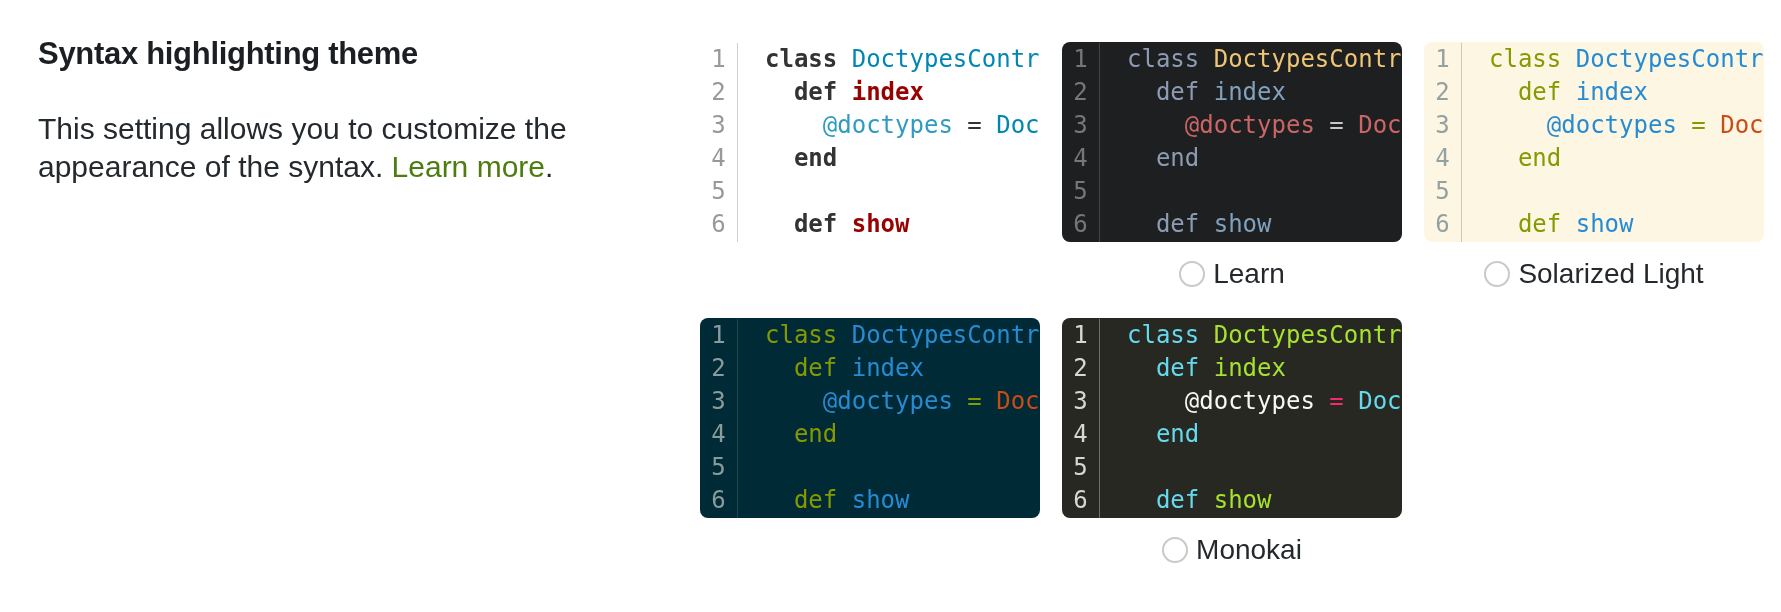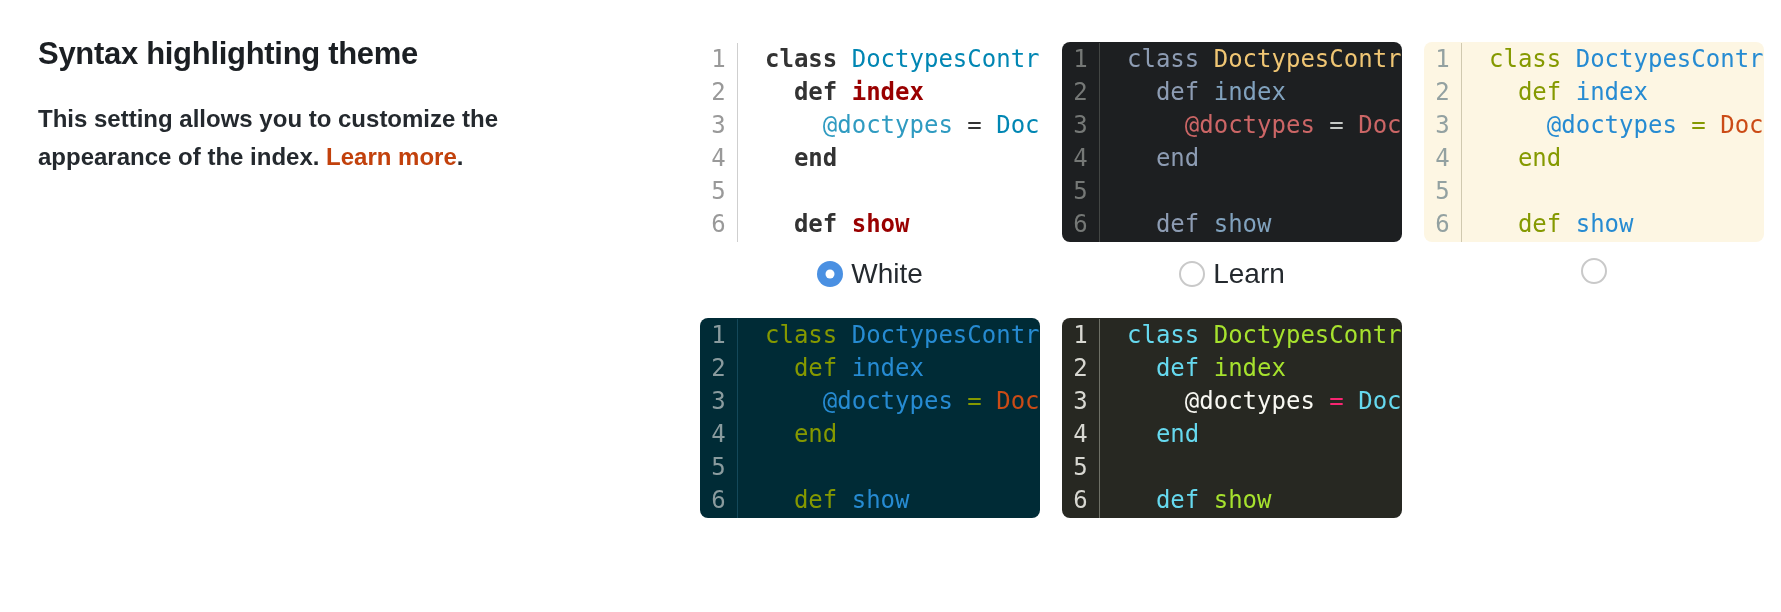--- a/index.html
+++ b/index.html
@@ -7,21 +7,21 @@
     position:relative;width:1781px;height:612px;overflow:hidden;background:#ffffff;
     font-family:"Liberation Sans",sans-serif;
     padding-left:26px;
   }
   
   .left{position:absolute;left:38px;top:34px;width:560px;}
   .left h2{
     margin:0;font-size:31px;line-height:40px;font-weight:700;color:#1b1f23;
     letter-spacing:-0.3px;
   }
-  .desc{margin:26px 0 0 0;font-size:24px;line-height:38px;color:#24292e;font-weight:bold;}
+  .desc{margin:36px 0 0 0;font-size:30px;line-height:38px;color:#24292e;}
   .learn-more{color:#4078c0;text-decoration:none;cursor:pointer;}
   
   .grid{position:absolute;left:0;top:0;}
   .theme-card{position:absolute;width:340px;}
   .preview{
     width:340px;height:200px;border-radius:8px;overflow:hidden;display:flex;
     font-family:"DejaVu Sans Mono",monospace;font-size:24px;padding-top:1px;
     box-sizing:border-box;
   }
   .gutter{width:37px;flex:0 0 37px;text-align:center;}
@@ -43,39 +43,35 @@
     background:#ffffff;left:50%;top:50%;transform:translate(-50%,-50%);
   }
   .radio-label{font-size:28px;color:#24292e;}
 </style>
 </head>
 <body>
 
 <div class="canvas">
   <div class="left">
     <h2>Syntax highlighting theme</h2>
-    <p class="desc"><span>This setting allows you to customize the</span><br><span>appearance of the index. </span><a href="#" class="learn-more" style="color: #c2410c;">Learn more</a><span>.</span></p>
+    <p class="desc"><span>This setting allows you to customize the</span><br><span>appearance of the syntax. </span><a href="#" class="learn-more" style="color: #4d7c0f;">Learn more</a><span>.</span></p>
   </div>
   <div class="grid" id="themes-grid">
       <div class="theme-card" style="left: 700px; top: 42px;">
         <div class="preview" style="background: rgb(255, 255, 255);">
           <div class="gutter" style="border-right: 1px solid rgb(207, 207, 207);">
             <div class="lnum" style="color: rgb(153, 153, 153);">1</div>
             <div class="lnum" style="color: rgb(153, 153, 153);">2</div>
             <div class="lnum" style="color: rgb(153, 153, 153);">3</div>
             <div class="lnum" style="color: rgb(153, 153, 153);">4</div>
             <div class="lnum" style="color: rgb(153, 153, 153);">5</div>
             <div class="lnum" style="color: rgb(153, 153, 153);">6</div>
           </div>
           <div class="code"><div class="cline"><span style="color: rgb(51, 51, 51); font-weight: bold;">class </span><span style="color: rgb(0, 134, 179);">DoctypesController</span></div><div class="cline"><span style="color: rgb(51, 51, 51);">  </span><span style="color: rgb(51, 51, 51); font-weight: bold;">def </span><span style="color: rgb(153, 0, 0); font-weight: bold;">index</span></div><div class="cline"><span style="color: rgb(51, 51, 51);">    </span><span style="color: rgb(47, 155, 193);">@doctypes</span><span style="color: rgb(51, 51, 51);"> </span><span style="color: rgb(51, 51, 51);">=</span><span style="color: rgb(51, 51, 51);"> </span><span style="color: rgb(0, 134, 179);">Doctype.all</span></div><div class="cline"><span style="color: rgb(51, 51, 51);">  </span><span style="color: rgb(51, 51, 51); font-weight: bold;">end</span></div><div class="cline">&nbsp;</div><div class="cline"><span style="color: rgb(51, 51, 51);">  </span><span style="color: rgb(51, 51, 51); font-weight: bold;">def </span><span style="color: rgb(153, 0, 0); font-weight: bold;">show</span></div></div>
         </div>
-        <label class="label-row">
-          <span class="radio on" style="background: rgb(74, 144, 226);"></span>
-          <span class="radio-label">White</span>
-        </label>
       </div>
       <div class="theme-card" style="left: 1062px; top: 42px;">
         <div class="preview" style="background: rgb(29, 31, 33);">
           <div class="gutter" style="border-right: 1px solid rgb(67, 70, 68);">
             <div class="lnum" style="color: rgb(117, 120, 118);">1</div>
             <div class="lnum" style="color: rgb(117, 120, 118);">2</div>
             <div class="lnum" style="color: rgb(117, 120, 118);">3</div>
             <div class="lnum" style="color: rgb(117, 120, 118);">4</div>
             <div class="lnum" style="color: rgb(117, 120, 118);">5</div>
             <div class="lnum" style="color: rgb(117, 120, 118);">6</div>
@@ -94,20 +90,21 @@
             <div class="lnum" style="color: rgb(147, 161, 161);">2</div>
             <div class="lnum" style="color: rgb(147, 161, 161);">3</div>
             <div class="lnum" style="color: rgb(147, 161, 161);">4</div>
             <div class="lnum" style="color: rgb(147, 161, 161);">5</div>
             <div class="lnum" style="color: rgb(147, 161, 161);">6</div>
           </div>
           <div class="code"><div class="cline"><span style="color: rgb(133, 153, 0);">class </span><span style="color: rgb(38, 139, 210);">DoctypesController</span></div><div class="cline"><span style="color: rgb(101, 123, 131);">  </span><span style="color: rgb(133, 153, 0);">def </span><span style="color: rgb(38, 139, 210);">index</span></div><div class="cline"><span style="color: rgb(101, 123, 131);">    </span><span style="color: rgb(38, 139, 210);">@doctypes</span><span style="color: rgb(101, 123, 131);"> </span><span style="color: rgb(133, 153, 0);">=</span><span style="color: rgb(101, 123, 131);"> </span><span style="color: rgb(203, 75, 22);">Doctype.all</span></div><div class="cline"><span style="color: rgb(101, 123, 131);">  </span><span style="color: rgb(133, 153, 0);">end</span></div><div class="cline">&nbsp;</div><div class="cline"><span style="color: rgb(101, 123, 131);">  </span><span style="color: rgb(133, 153, 0);">def </span><span style="color: rgb(38, 139, 210);">show</span></div></div>
         </div>
         <label class="label-row">
           <span class="radio" style="border-color: rgb(201, 201, 201);"></span>
+          <span class="radio-label">Solarized Light</span>
         </label>
       </div>
       <div class="theme-card" style="left: 700px; top: 318px;">
         <div class="preview" style="background: rgb(0, 43, 54);">
           <div class="gutter" style="border-right: 1px solid rgb(20, 72, 90);">
             <div class="lnum" style="color: rgb(138, 155, 158);">1</div>
             <div class="lnum" style="color: rgb(138, 155, 158);">2</div>
             <div class="lnum" style="color: rgb(138, 155, 158);">3</div>
             <div class="lnum" style="color: rgb(138, 155, 158);">4</div>
             <div class="lnum" style="color: rgb(138, 155, 158);">5</div>
@@ -121,15 +118,19 @@
           <div class="gutter" style="border-right: 1px solid rgb(110, 112, 102);">
             <div class="lnum" style="color: rgb(216, 216, 210);">1</div>
             <div class="lnum" style="color: rgb(216, 216, 210);">2</div>
             <div class="lnum" style="color: rgb(216, 216, 210);">3</div>
             <div class="lnum" style="color: rgb(216, 216, 210);">4</div>
             <div class="lnum" style="color: rgb(216, 216, 210);">5</div>
             <div class="lnum" style="color: rgb(216, 216, 210);">6</div>
           </div>
           <div class="code"><div class="cline"><span style="color: rgb(102, 217, 239);">class </span><span style="color: rgb(166, 226, 46);">DoctypesController</span></div><div class="cline"><span style="color: rgb(248, 248, 242);">  </span><span style="color: rgb(102, 217, 239);">def </span><span style="color: rgb(166, 226, 46);">index</span></div><div class="cline"><span style="color: rgb(248, 248, 242);">    </span><span style="color: rgb(248, 248, 242);">@doctypes</span><span style="color: rgb(248, 248, 242);"> </span><span style="color: rgb(249, 38, 114);">=</span><span style="color: rgb(248, 248, 242);"> </span><span style="color: rgb(102, 217, 239);">Doctype.all</span></div><div class="cline"><span style="color: rgb(248, 248, 242);">  </span><span style="color: rgb(102, 217, 239);">end</span></div><div class="cline">&nbsp;</div><div class="cline"><span style="color: rgb(248, 248, 242);">  </span><span style="color: rgb(102, 217, 239);">def </span><span style="color: rgb(166, 226, 46);">show</span></div></div>
         </div>
+        <label class="label-row">
+          <span class="radio" style="border-color: rgb(201, 201, 201);"></span>
+          <span class="radio-label">Monokai</span>
+        </label>
       </div>
     </div>
 </div>
 
 </body></html>

